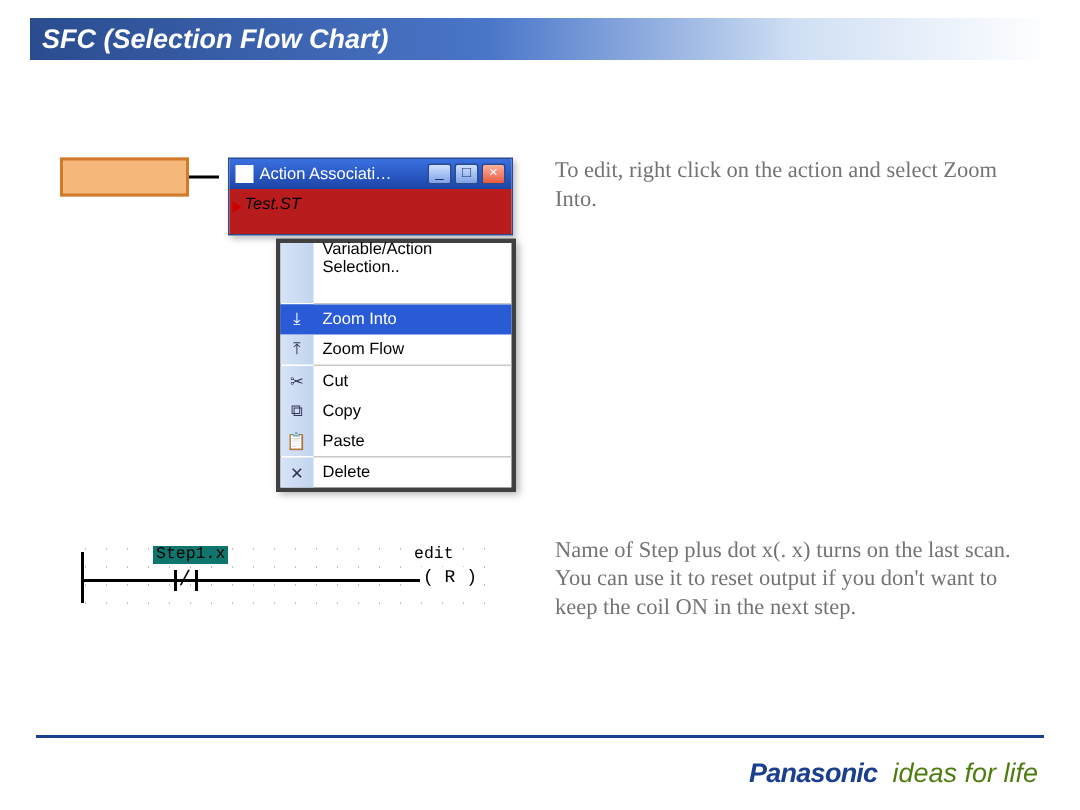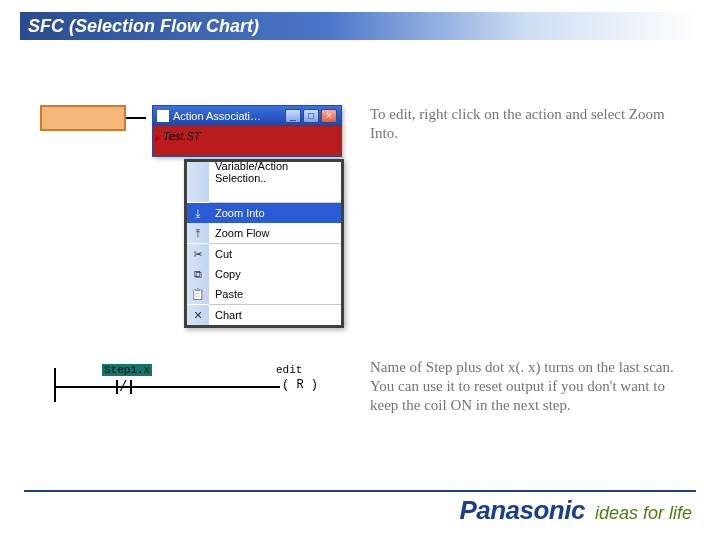--- a/index.html
+++ b/index.html
@@ -196,21 +196,21 @@
   }
   .footer {
     position: absolute;
     right: 28px; bottom: 14px;
     display: flex; align-items: baseline; gap: 10px;
   }
   .brand {
     font-family: Arial, sans-serif;
     font-weight: bold;
     font-style: italic;
-    font-size: 26px;
+    font-size: 18px;
     color: #1a3f8f;
     letter-spacing: -0.5px;
     margin-top: 40px;
   }
   .tagline {
     font-family: Arial, sans-serif;
     font-size: 18px;
     color: #4d7c0f;
     font-style: italic;
   }
@@ -269,21 +269,21 @@
       <span class="ctx-icon">⧉</span>
       <span class="ctx-label">Copy</span>
     </div>
     <div class="ctx-row">
       <span class="ctx-icon">📋</span>
       <span class="ctx-label">Paste</span>
     </div>
     <div class="ctx-sep"></div>
     <div class="ctx-row">
       <span class="ctx-icon">✕</span>
-      <span class="ctx-label">Chart</span>
+      <span class="ctx-label">Delete</span>
     </div>
   </div>
 </div>
 
 <div class="ladder">
   <div class="dotgrid"></div>
   <div class="rail"></div>
   <div class="rung"></div>
   <span class="lbl-step">Step1.x</span>
   <div class="nc">

